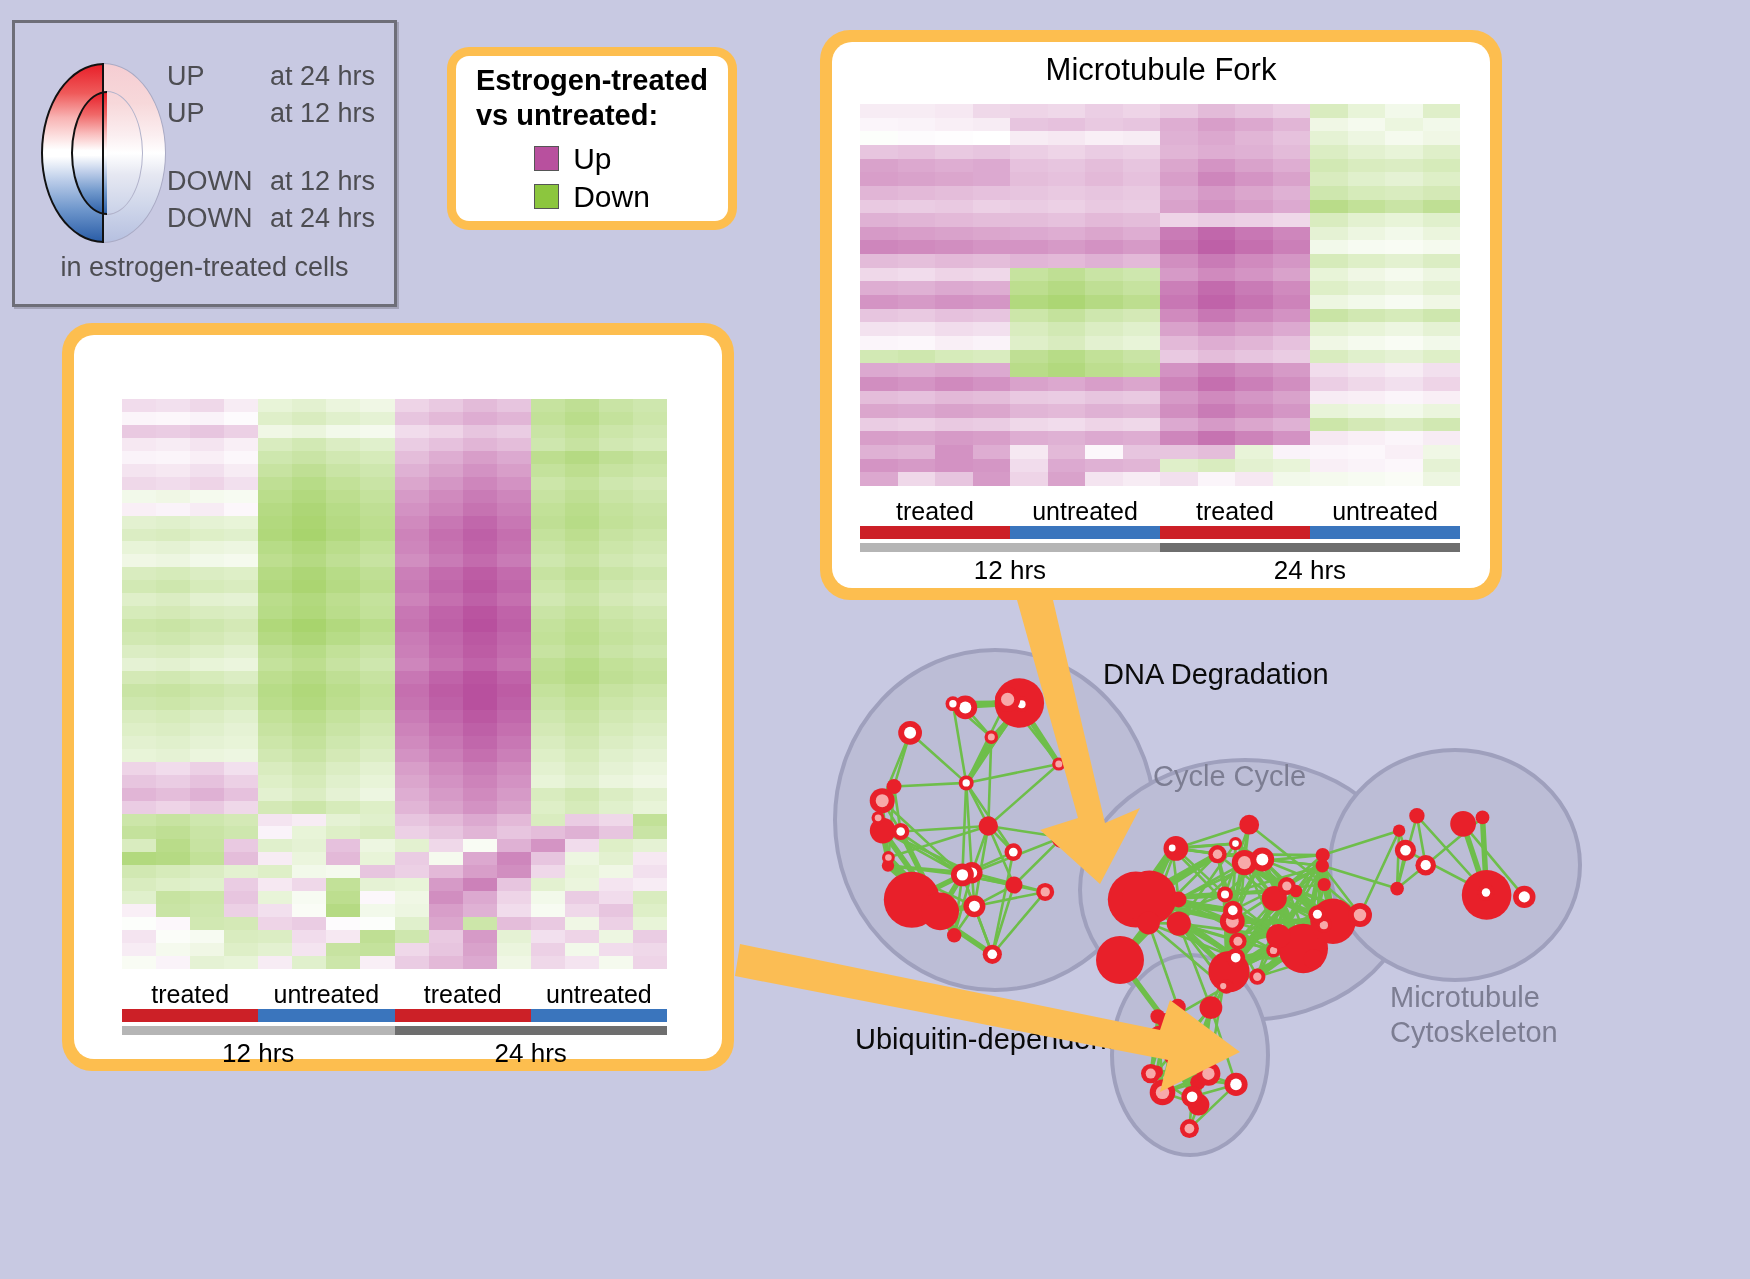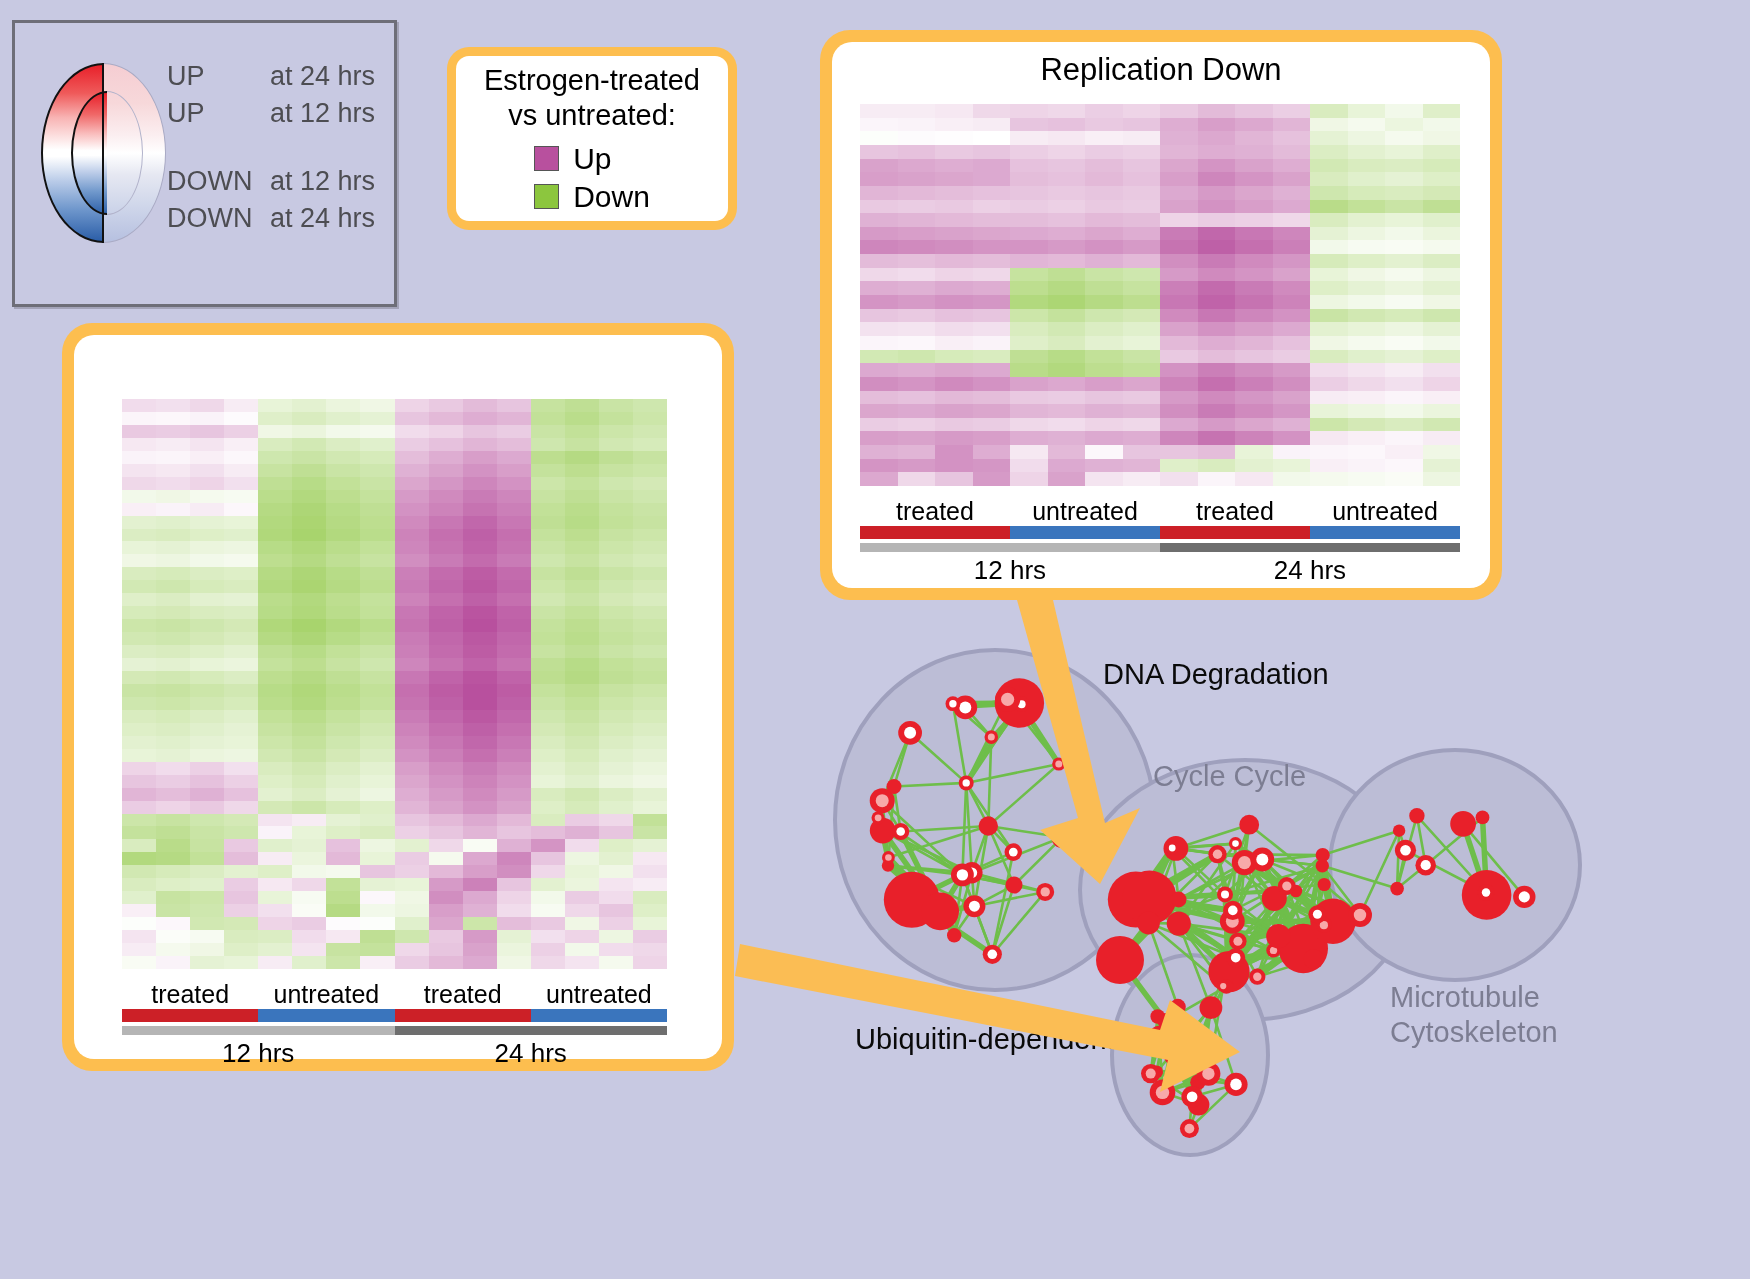--- a/index.html
+++ b/index.html
@@ -63,21 +63,21 @@
   
   #estrogen-legend{
     left:447px;top:47px;width:290px;height:183px;
     background:#fdbe4f;border-radius:22px;padding:9px;box-sizing:border-box;
   }
   #estrogen-legend .inner{
     width:100%;height:100%;background:#fff;border-radius:13px;
     display:flex;flex-direction:column;align-items:center;justify-content:center;
     font-size:29px;color:#000;
   }
-  #estrogen-legend .ttl{line-height:1.18;text-align:center;}
+  #estrogen-legend .ttl{line-height:1.18;text-align:left;font-weight:bold;}
   .swrow{display:flex;align-items:center;gap:14px;margin-top:4px;align-self:center;}
   .sw{width:25px;height:25px;border:1.5px solid #555;box-sizing:border-box;}
   .swlbl{font-size:30px;}
 
   
   .panel{background:#fdbe4f;border-radius:30px;padding:12px;box-sizing:border-box;}
   .panel>.inner{width:100%;height:100%;background:#fff;border-radius:20px;
     box-sizing:border-box;position:relative;}
   .panel-title{text-align:center;font-size:31px;color:#000;padding-top:10px;font-weight:400;}
 
@@ -133,20 +133,21 @@
   <div class="leg-row" style="left:152px;top:143px;">
     <span class="leg-k" style="left:0;top:0;">DOWN</span>
     <span class="leg-v" style="left:103px;top:0;">at 12 hrs</span>
   </div>
   <div class="leg-row" style="left:152px;top:180px;">
     <span class="leg-k" style="left:0;top:0;">DOWN</span>
     <span class="leg-v" style="left:103px;top:0;">at 24 hrs</span>
   </div>
 
   <div class="footer">
+    <div>in estrogen-treated cells</div>
   </div>
 </div>
 
 <div class="abs" id="estrogen-legend">
   <div class="inner">
     <div class="ttl">
       <div>Estrogen-treated</div>
       <div>vs untreated:</div>
     </div>
     <div style="margin-top:6px;">
@@ -157,21 +158,21 @@
       <div class="swrow">
         <span class="sw" id="sw-down" style="background: rgb(140, 198, 62);"></span>
         <span class="swlbl">Down</span>
       </div>
     </div>
   </div>
 </div>
 
 <div class="abs panel" id="panel-replication">
   <div class="inner">
-    <div class="panel-title">Replication Down</div>
+    <div class="panel-title">Microtubule Fork</div>
     <div class="hm" id="hm-rep" style="position: absolute; left: 28px; top: 62px; width: 600px; height: 382px; grid-template-columns: repeat(16, 1fr); grid-template-rows: repeat(28, 1fr);">
         <div class="cell" style="background:rgb(247,236,244)"></div>
         <div class="cell" style="background:rgb(247,236,244)"></div>
         <div class="cell" style="background:rgb(246,232,242)"></div>
         <div class="cell" style="background:rgb(239,216,233)"></div>
         <div class="cell" style="background:rgb(238,212,231)"></div>
         <div class="cell" style="background:rgb(239,216,233)"></div>
         <div class="cell" style="background:rgb(235,206,228)"></div>
         <div class="cell" style="background:rgb(238,212,231)"></div>
         <div class="cell" style="background:rgb(233,201,225)"></div>

